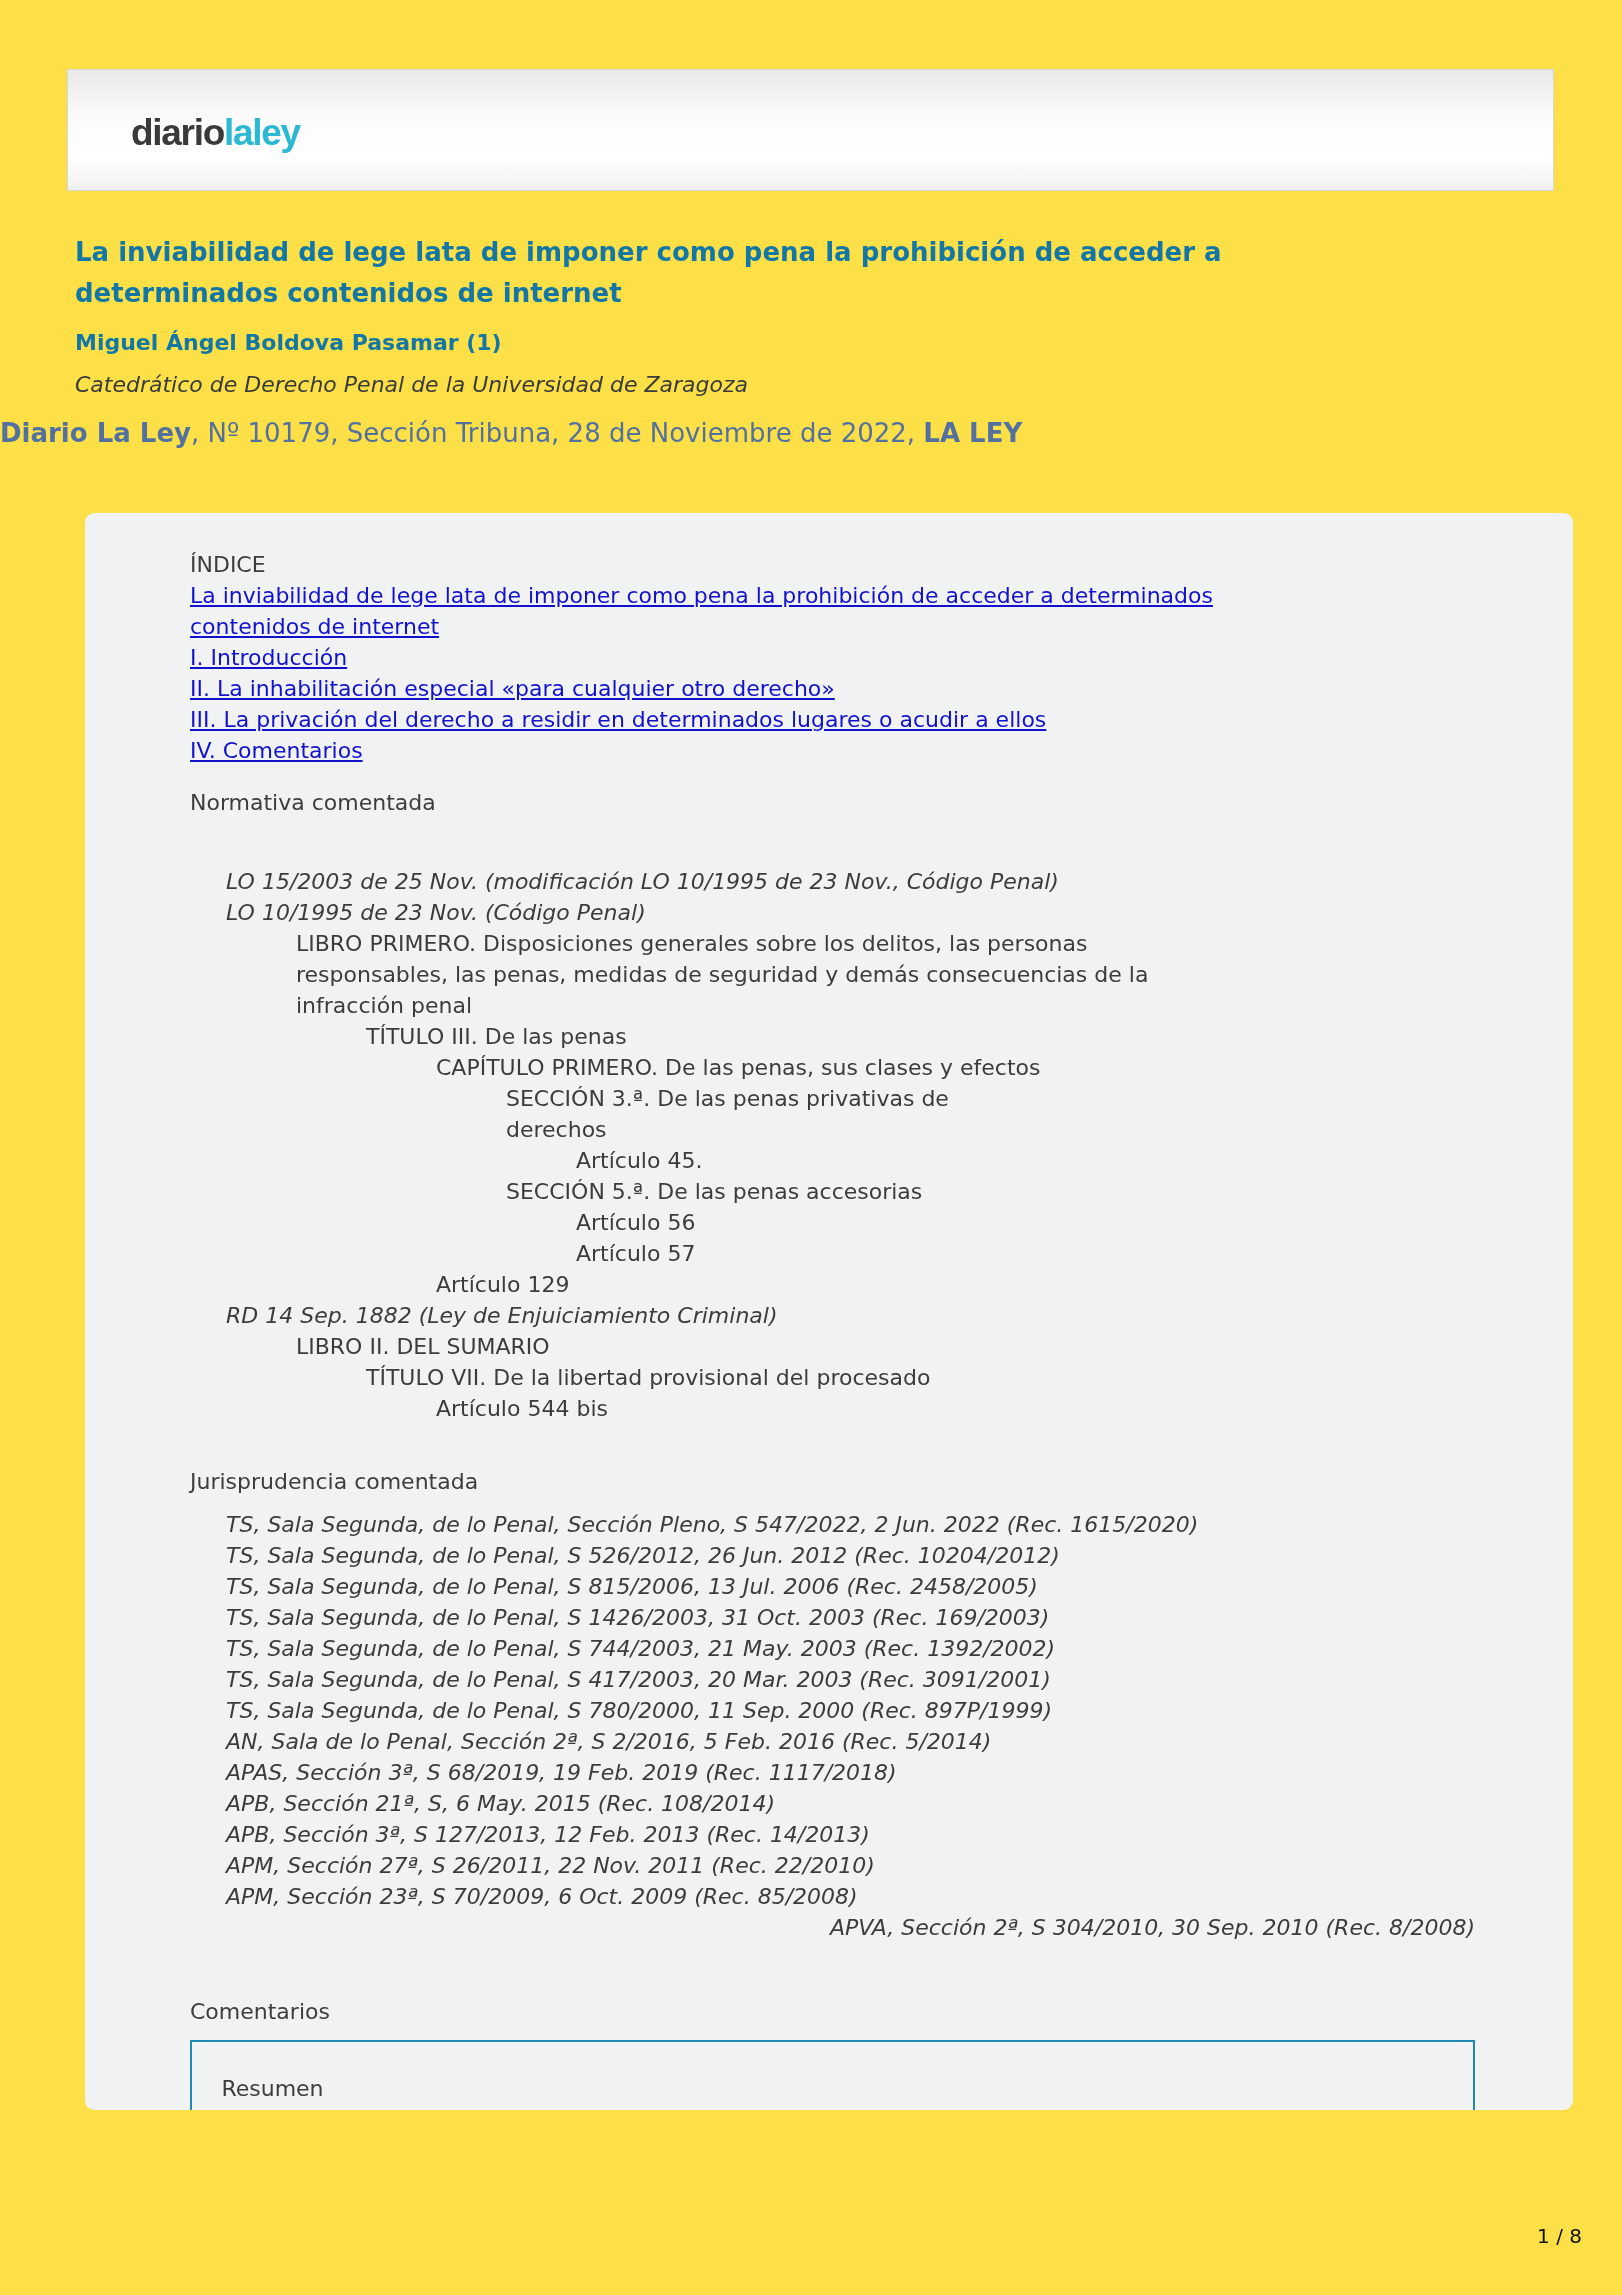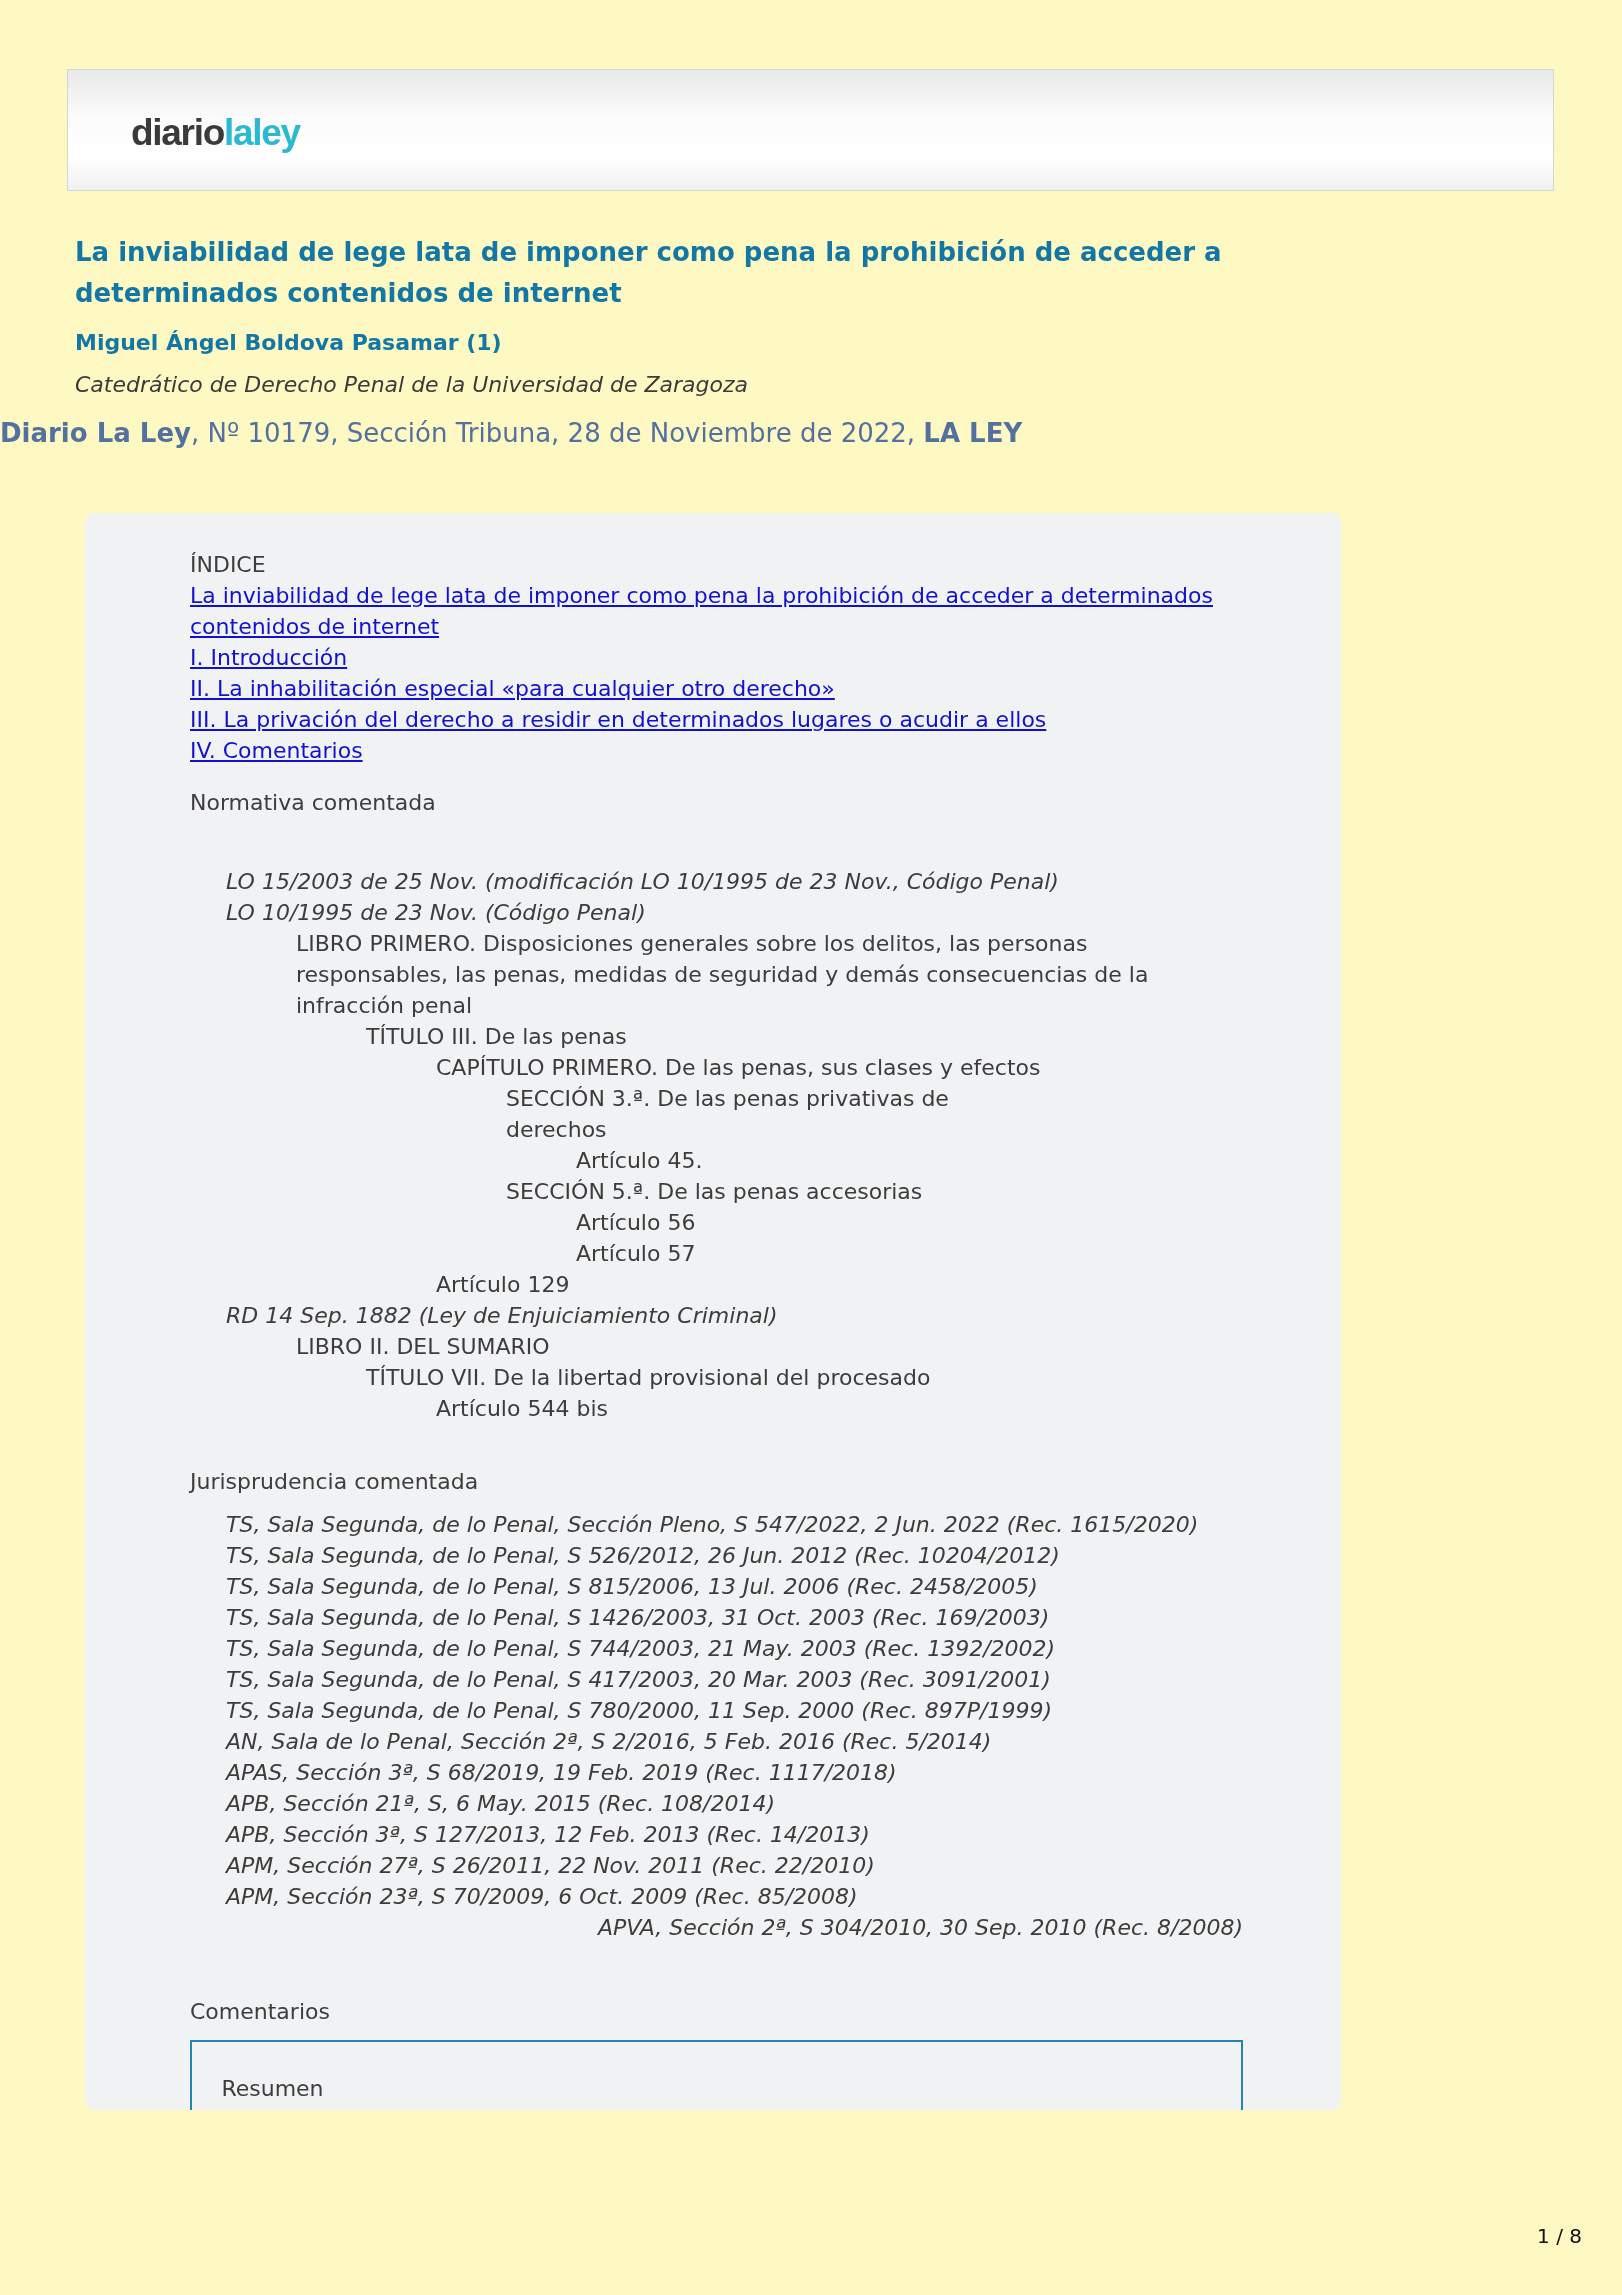--- a/index.html
+++ b/index.html
@@ -1,20 +1,20 @@
 <!DOCTYPE html>
 <html style="--title_blue: #1377a6; --slate_blue: #53709f; --link_blue: #1212cc; --panel_bg: #f1f2f4; --text_gray: #3c3c3c; --logo_cyan: #2bb8d2; --logo_dark: #3a3a3a; --resumen_border: #2088ae; --header_border: #d6d6d6;font-size:10.5px"><head>
 <meta charset="utf-8">
 <style>
   html,body{margin:0;padding:0;background:#ffffff;}
   .page{
     position:relative;
     width:1622px;
     height:2295px;
-    background:#fef9c3;
+    background:#fde047;
     font-family:"DejaVu Sans","Liberation Sans",sans-serif;
     color:var(--text_gray,#3c3c3c);
     overflow:hidden;
   }
   
   .header-box{
     margin:69px 0 0 67px;
     width:1487px;height:122px;
     box-sizing:border-box;
     border:1.3px solid var(--header_border,#d6d6d6);
@@ -48,21 +48,21 @@
   .publine{
     margin-top:18.3px;
     text-align:left;
     font-size:26px;line-height:31px;
     color:var(--slate_blue,#53709f);
   }
   .publine .b{font-weight:bold;}
   
   .panel{
     margin:64px 0 0 85px;
-    width:1256px;height:1597px;
+    width:1488px;height:1597px;
     box-sizing:border-box;
     padding:36px 98px 0 105px;
     background:var(--panel_bg,#f1f2f4);
     border-radius:9.2px;
     overflow:hidden;
     font-size:22px;
   }
   .sec-head{line-height:31px;color:#3d3d3d;}
   .idx-link{
     display:block;

